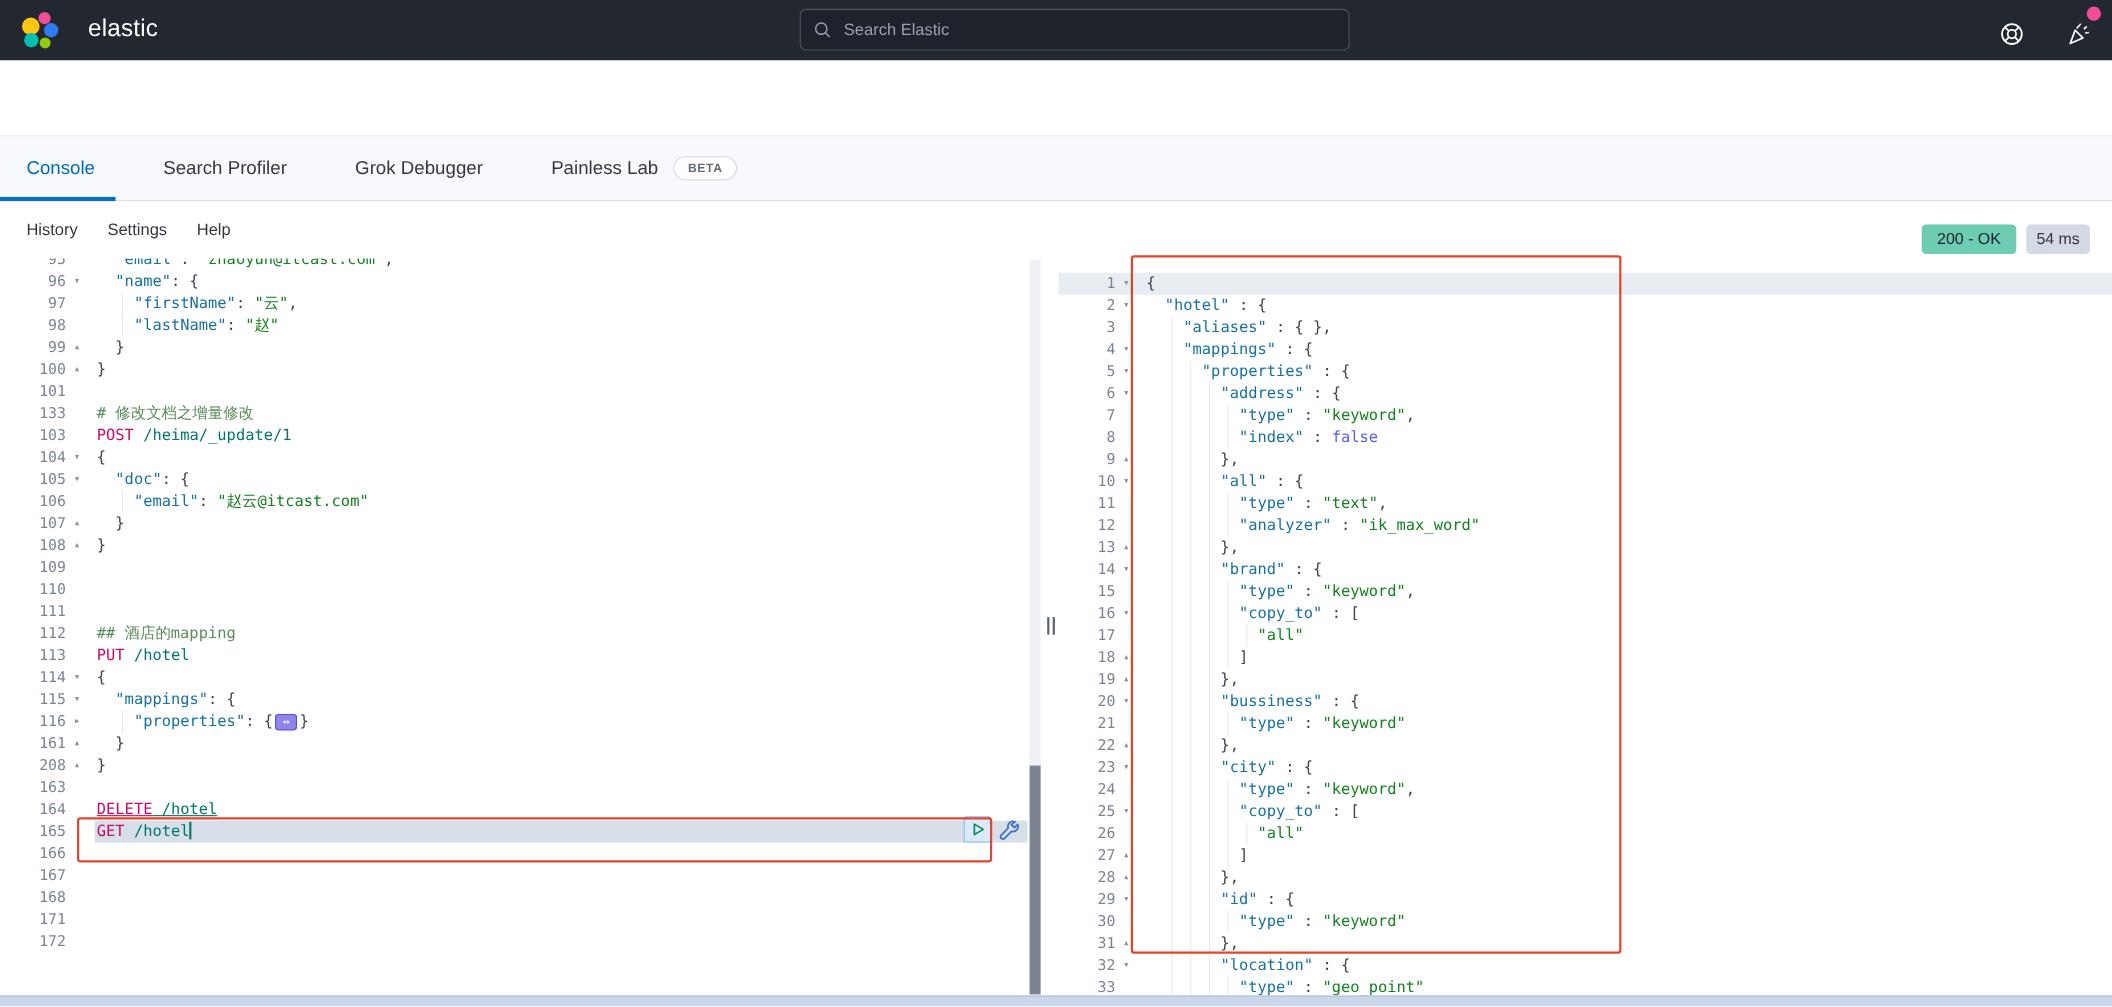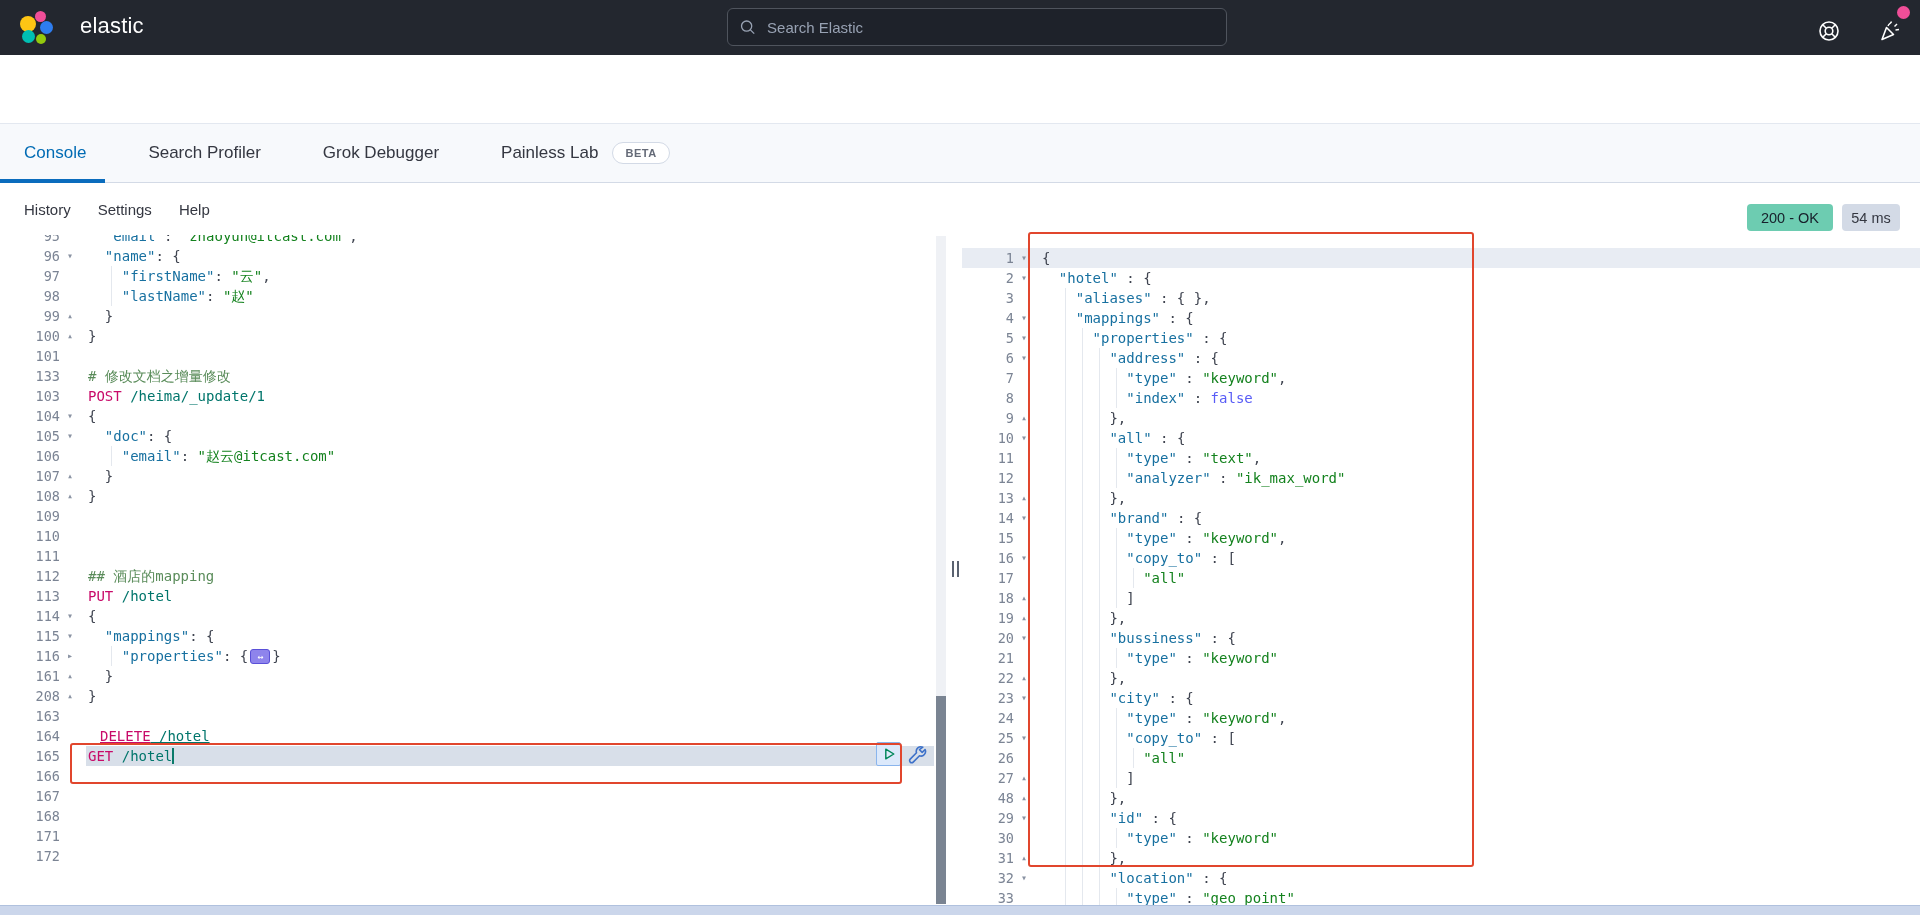--- a/index.html
+++ b/index.html
@@ -56,21 +56,21 @@
   .ln { flex:none; text-align:right; color:#7b8494; font-size:13.5px; }
   .editor-panel .ln { width:60px; }
   .response-panel .ln { width:52px; }
   .fold { flex:none; width:26px; padding-left:7px; color:#8a93a3; font-size:10px; }
   .code { flex:1; white-space:pre; position:relative; color:#3f4450; padding-left:2px; }
   .row.sel .code { background:#d8dfe9; }
   .row.hl { background:#e8ecf3; }
   .guide { position:absolute; top:0; bottom:0; width:1px; background:#e4e8ee; }
   .t-k { color:#1770a0; } .t-s { color:#14821e; } .t-c { color:#5a8c5a; }
   .t-m { color:#c80a69; } .t-u { color:#00756b; } .t-bool { color:#585cf6; }
-  .t-ml { color:#c80a69; text-decoration:underline;margin-left:12px; } .t-ul { color:#00756b; text-decoration:underline; }
+  .t-ml { color:#c80a69; text-decoration:underline; } .t-ul { color:#00756b; text-decoration:underline; }
   .t-pill { display:inline-block; background:#8e84ec; border:1px solid #5a50d8; border-radius:3px; color:#fff;
     font-size:10px; line-height:13px; height:15px; padding:0 6px; vertical-align:1px; margin:0 2px; }
   .cursor { display:inline-block; width:2px; height:16px; background:#0a7a6a; vertical-align:-3px; }
   .redbox { position:absolute; border:2px solid #e1462d; border-radius:3px; pointer-events:none; }
   .redbox.left { left:70px; top:508px; width:832px; height:41px; }
   .redbox.right { left:1028px; top:-3px; width:446px; height:635px; }
   .play-btn { position:absolute; left:876px; top:507px; width:25px; height:24px; background:#dce9fb;
     border:1px solid #8ab5ed; border-radius:2px; cursor:pointer; display:flex; align-items:center; justify-content:center; }
   .wrench-btn { position:absolute; left:905px; top:508px; width:22px; height:22px; cursor:pointer; }
   .sb-track { position:absolute; left:936px; top:1px; width:10px; height:668px; background:#eff1f5; }
@@ -462,21 +462,21 @@
           <span class="ln">26</span>
           <span class="fold"></span>
           <div class="code"><span class="guide" style="left: 3ch;"></span><span class="guide" style="left: 5ch;"></span><span class="guide" style="left: 7ch;"></span><span class="guide" style="left: 9ch;"></span><span class="guide" style="left: 11ch;"></span><span class="t-p">            </span><span class="t-s">"all"</span></div>
         </div>
         <div class="row">
           <span class="ln">27</span>
           <span class="fold">▴</span>
           <div class="code"><span class="guide" style="left: 3ch;"></span><span class="guide" style="left: 5ch;"></span><span class="guide" style="left: 7ch;"></span><span class="guide" style="left: 9ch;"></span><span class="t-p">          ]</span></div>
         </div>
         <div class="row">
-          <span class="ln">48</span>
+          <span class="ln">28</span>
           <span class="fold">▴</span>
           <div class="code"><span class="guide" style="left: 3ch;"></span><span class="guide" style="left: 5ch;"></span><span class="guide" style="left: 7ch;"></span><span class="t-p">        },</span></div>
         </div>
         <div class="row">
           <span class="ln">29</span>
           <span class="fold">▾</span>
           <div class="code"><span class="guide" style="left: 3ch;"></span><span class="guide" style="left: 5ch;"></span><span class="guide" style="left: 7ch;"></span><span class="t-p">        </span><span class="t-k">"id"</span><span class="t-p"> : {</span></div>
         </div>
         <div class="row">
           <span class="ln">30</span>

